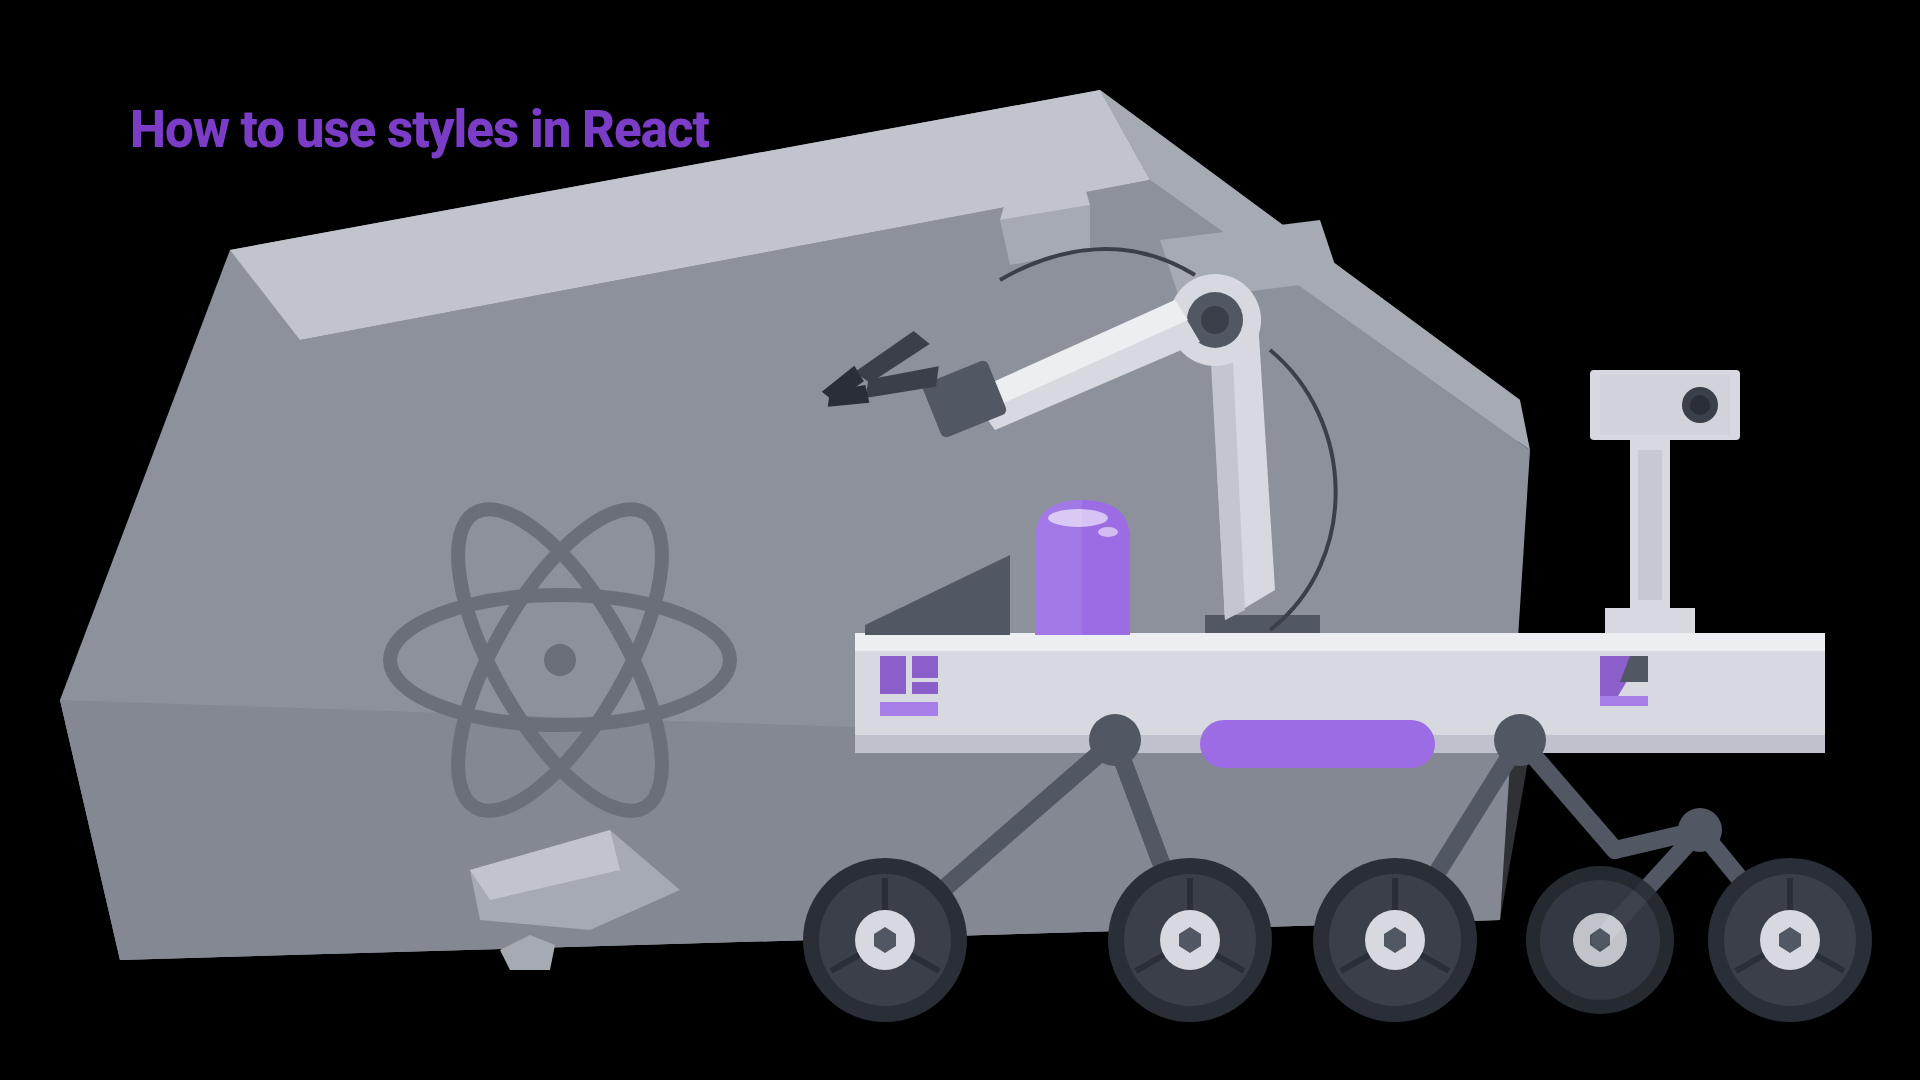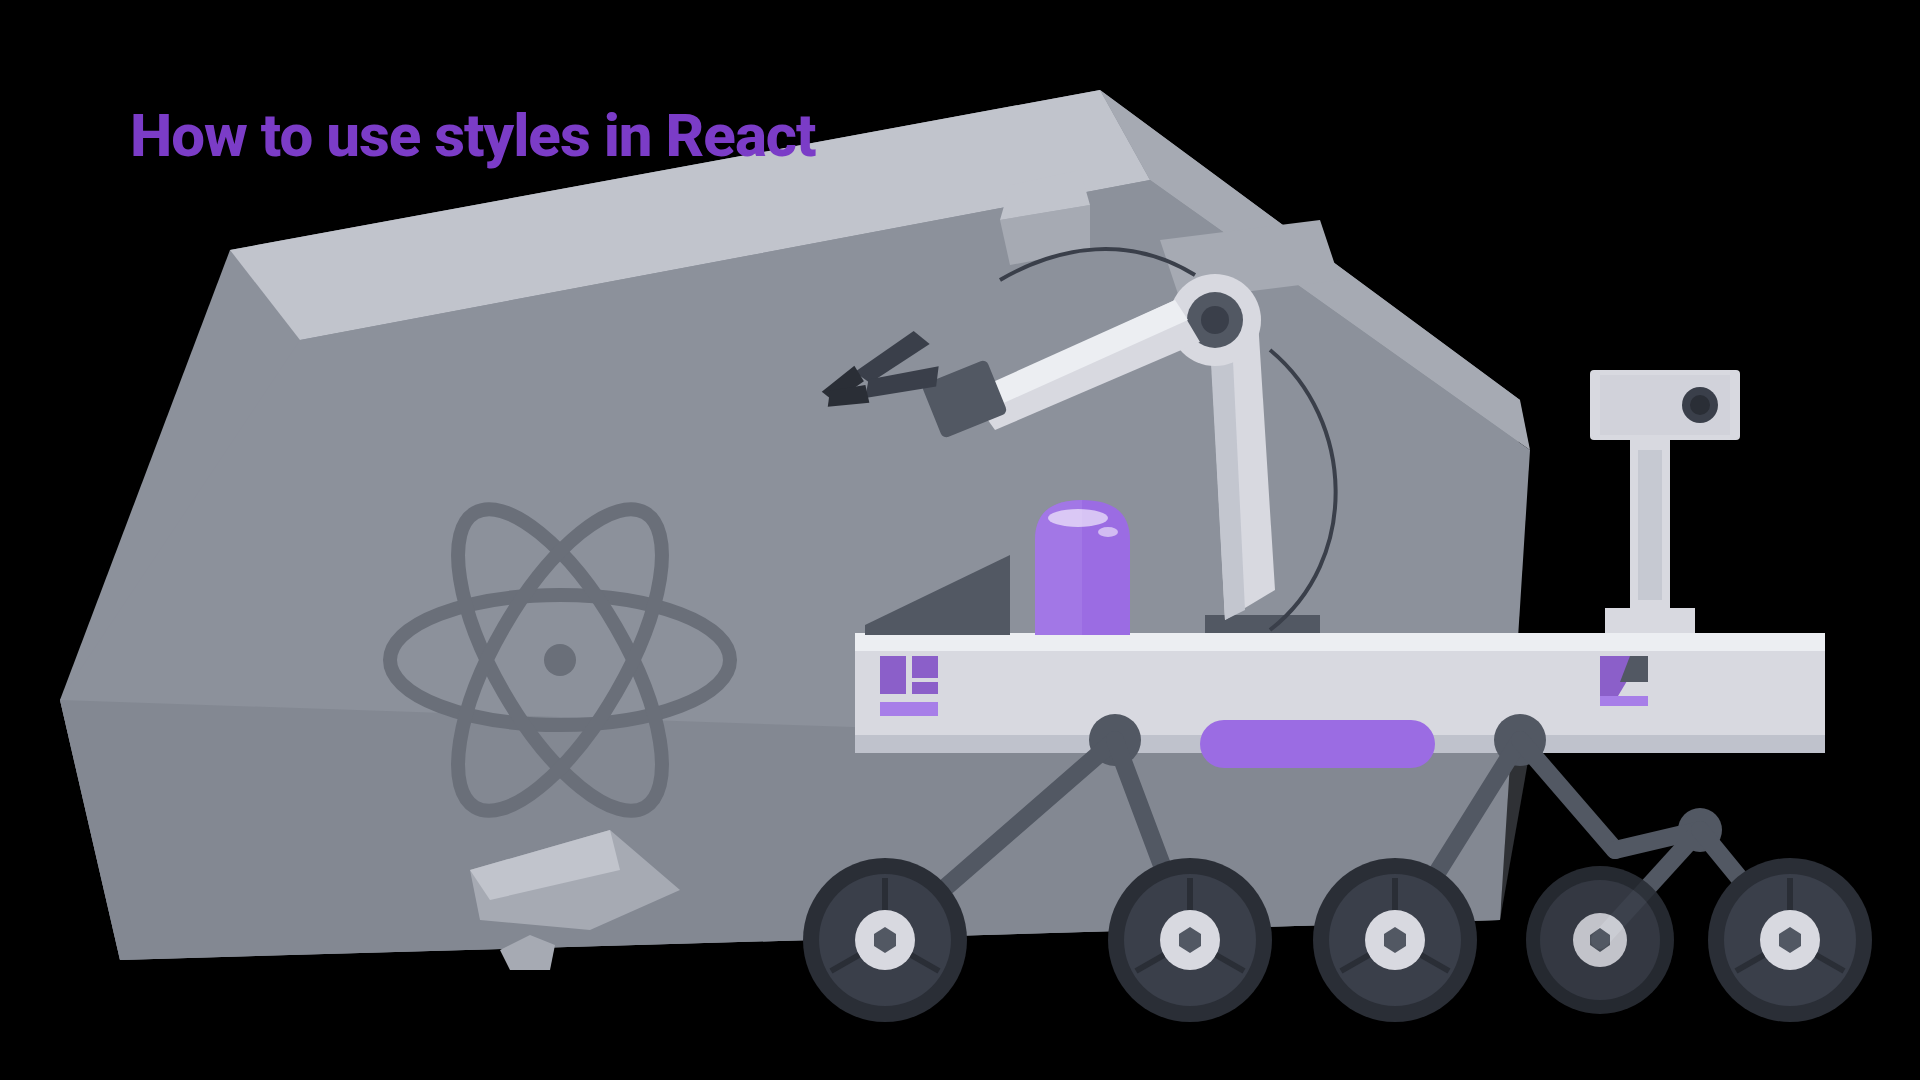--- a/index.html
+++ b/index.html
@@ -12,21 +12,21 @@
       height: 1080px;
       background: #000;
       position: relative;
       overflow: hidden;
       font-family: -apple-system, BlinkMacSystemFont, "Segoe UI", Roboto, "Helvetica Neue", Arial, sans-serif;
     }
     .title {
       position: absolute;
       top: 100px;
       left: 130px;
-      font-size: 60px;
+      font-size: 51px;
       font-weight: 800;
       color: #7b3cc7;
       letter-spacing: -1px;
       z-index: 50;
     }
     .scene {
       position: absolute;
       top: 0;
       left: 0;
       width: 1920px;

